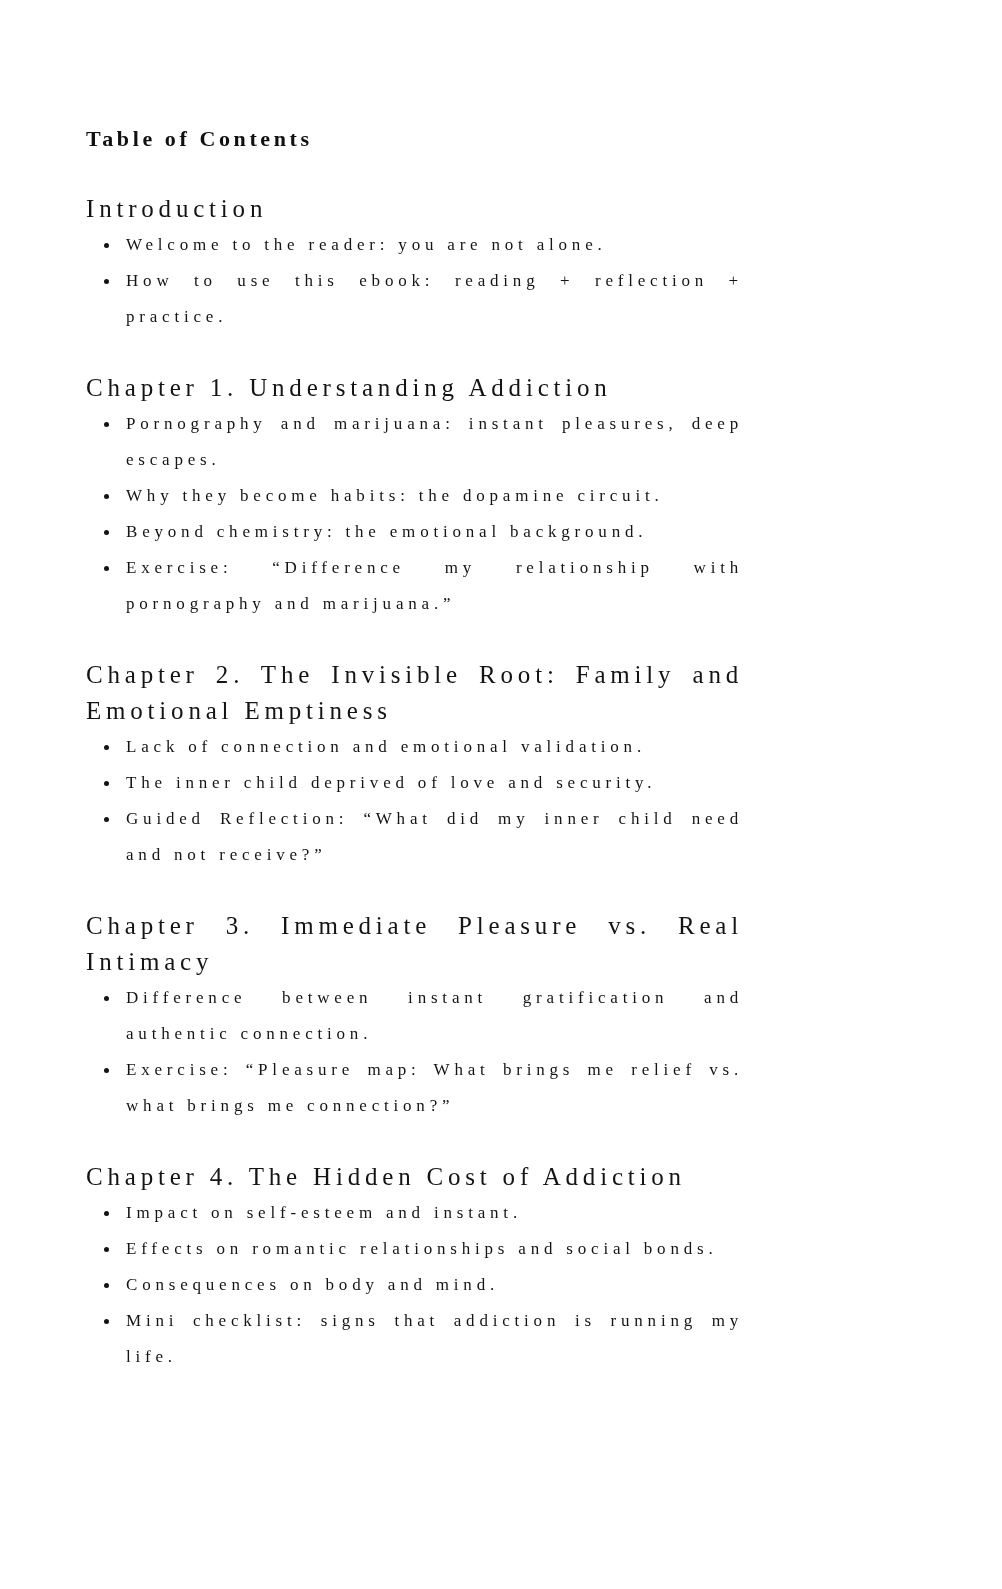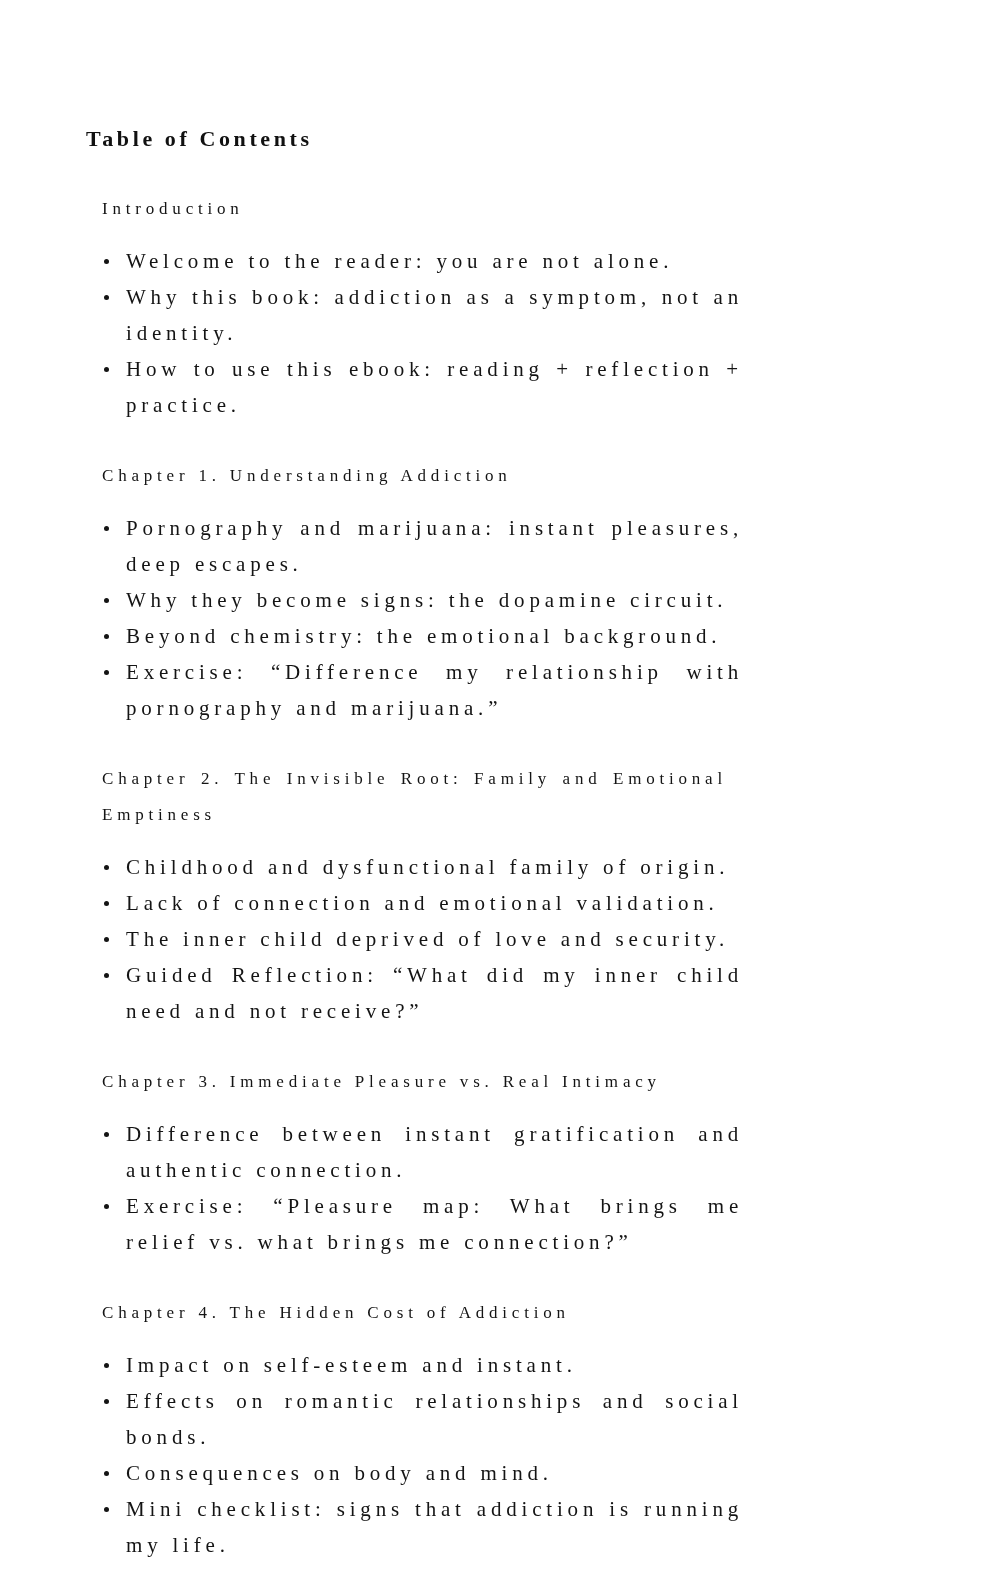--- a/index.html
+++ b/index.html
@@ -29,35 +29,35 @@
     line-height: 36px;
     color: #111111;
   }
   .toc-section {
     margin: 35px 0 0 0;
   }
   .toc-section.first {
     margin-top: 0;
   }
   .section-heading {
-    margin: 16px;
-    font-size: 17px;
+    margin: 0;
+    font-size: 25px;
     font-weight: normal;
     letter-spacing: 4.8px;
     line-height: 36px;
     text-align: justify;
   }
   ul.toc-list {
     margin: 0;
     padding: 0 0 0 40px;
     list-style: none;
   }
   ul.toc-list li {
     position: relative;
-    font-size: 21px;
+    font-size: 17px;
     letter-spacing: 4.8px;
     line-height: 36px;
     text-align: justify;
   }
   ul.toc-list li::before {
     content: "";
     position: absolute;
     left: -22px;
     top: 16px;
     width: 5px;
@@ -70,39 +70,37 @@
 <body>
 
 <div class="page">
 
   <h1 class="doc-title">Table of Contents</h1>
 
   <section class="toc-section first">
     <h2 class="section-heading">Introduction</h2>
     <ul class="toc-list">
       <li>Welcome to the reader: you are not alone.</li>
-      <li>Why this book: addiction as a symptom, not an identity.</li>
       <li>How to use this ebook: reading + reflection + practice.</li>
     </ul>
   </section>
 
   <section class="toc-section">
     <h2 class="section-heading">Chapter 1. Understanding Addiction</h2>
     <ul class="toc-list">
       <li>Pornography and marijuana: instant pleasures, deep escapes.</li>
-      <li>Why they become signs: the dopamine circuit.</li>
+      <li>Why they become habits: the dopamine circuit.</li>
       <li>Beyond chemistry: the emotional background.</li>
       <li>Exercise: “Difference my relationship with pornography and marijuana.”</li>
     </ul>
   </section>
 
   <section class="toc-section">
     <h2 class="section-heading">Chapter 2. The Invisible Root: Family and Emotional Emptiness</h2>
     <ul class="toc-list">
-      <li>Childhood and dysfunctional family of origin.</li>
       <li>Lack of connection and emotional validation.</li>
       <li>The inner child deprived of love and security.</li>
       <li>Guided Reflection: “What did my inner child need and not receive?”</li>
     </ul>
   </section>
 
   <section class="toc-section">
     <h2 class="section-heading">Chapter 3. Immediate Pleasure vs. Real Intimacy</h2>
     <ul class="toc-list">
       <li>Difference between instant gratification and authentic connection.</li>

